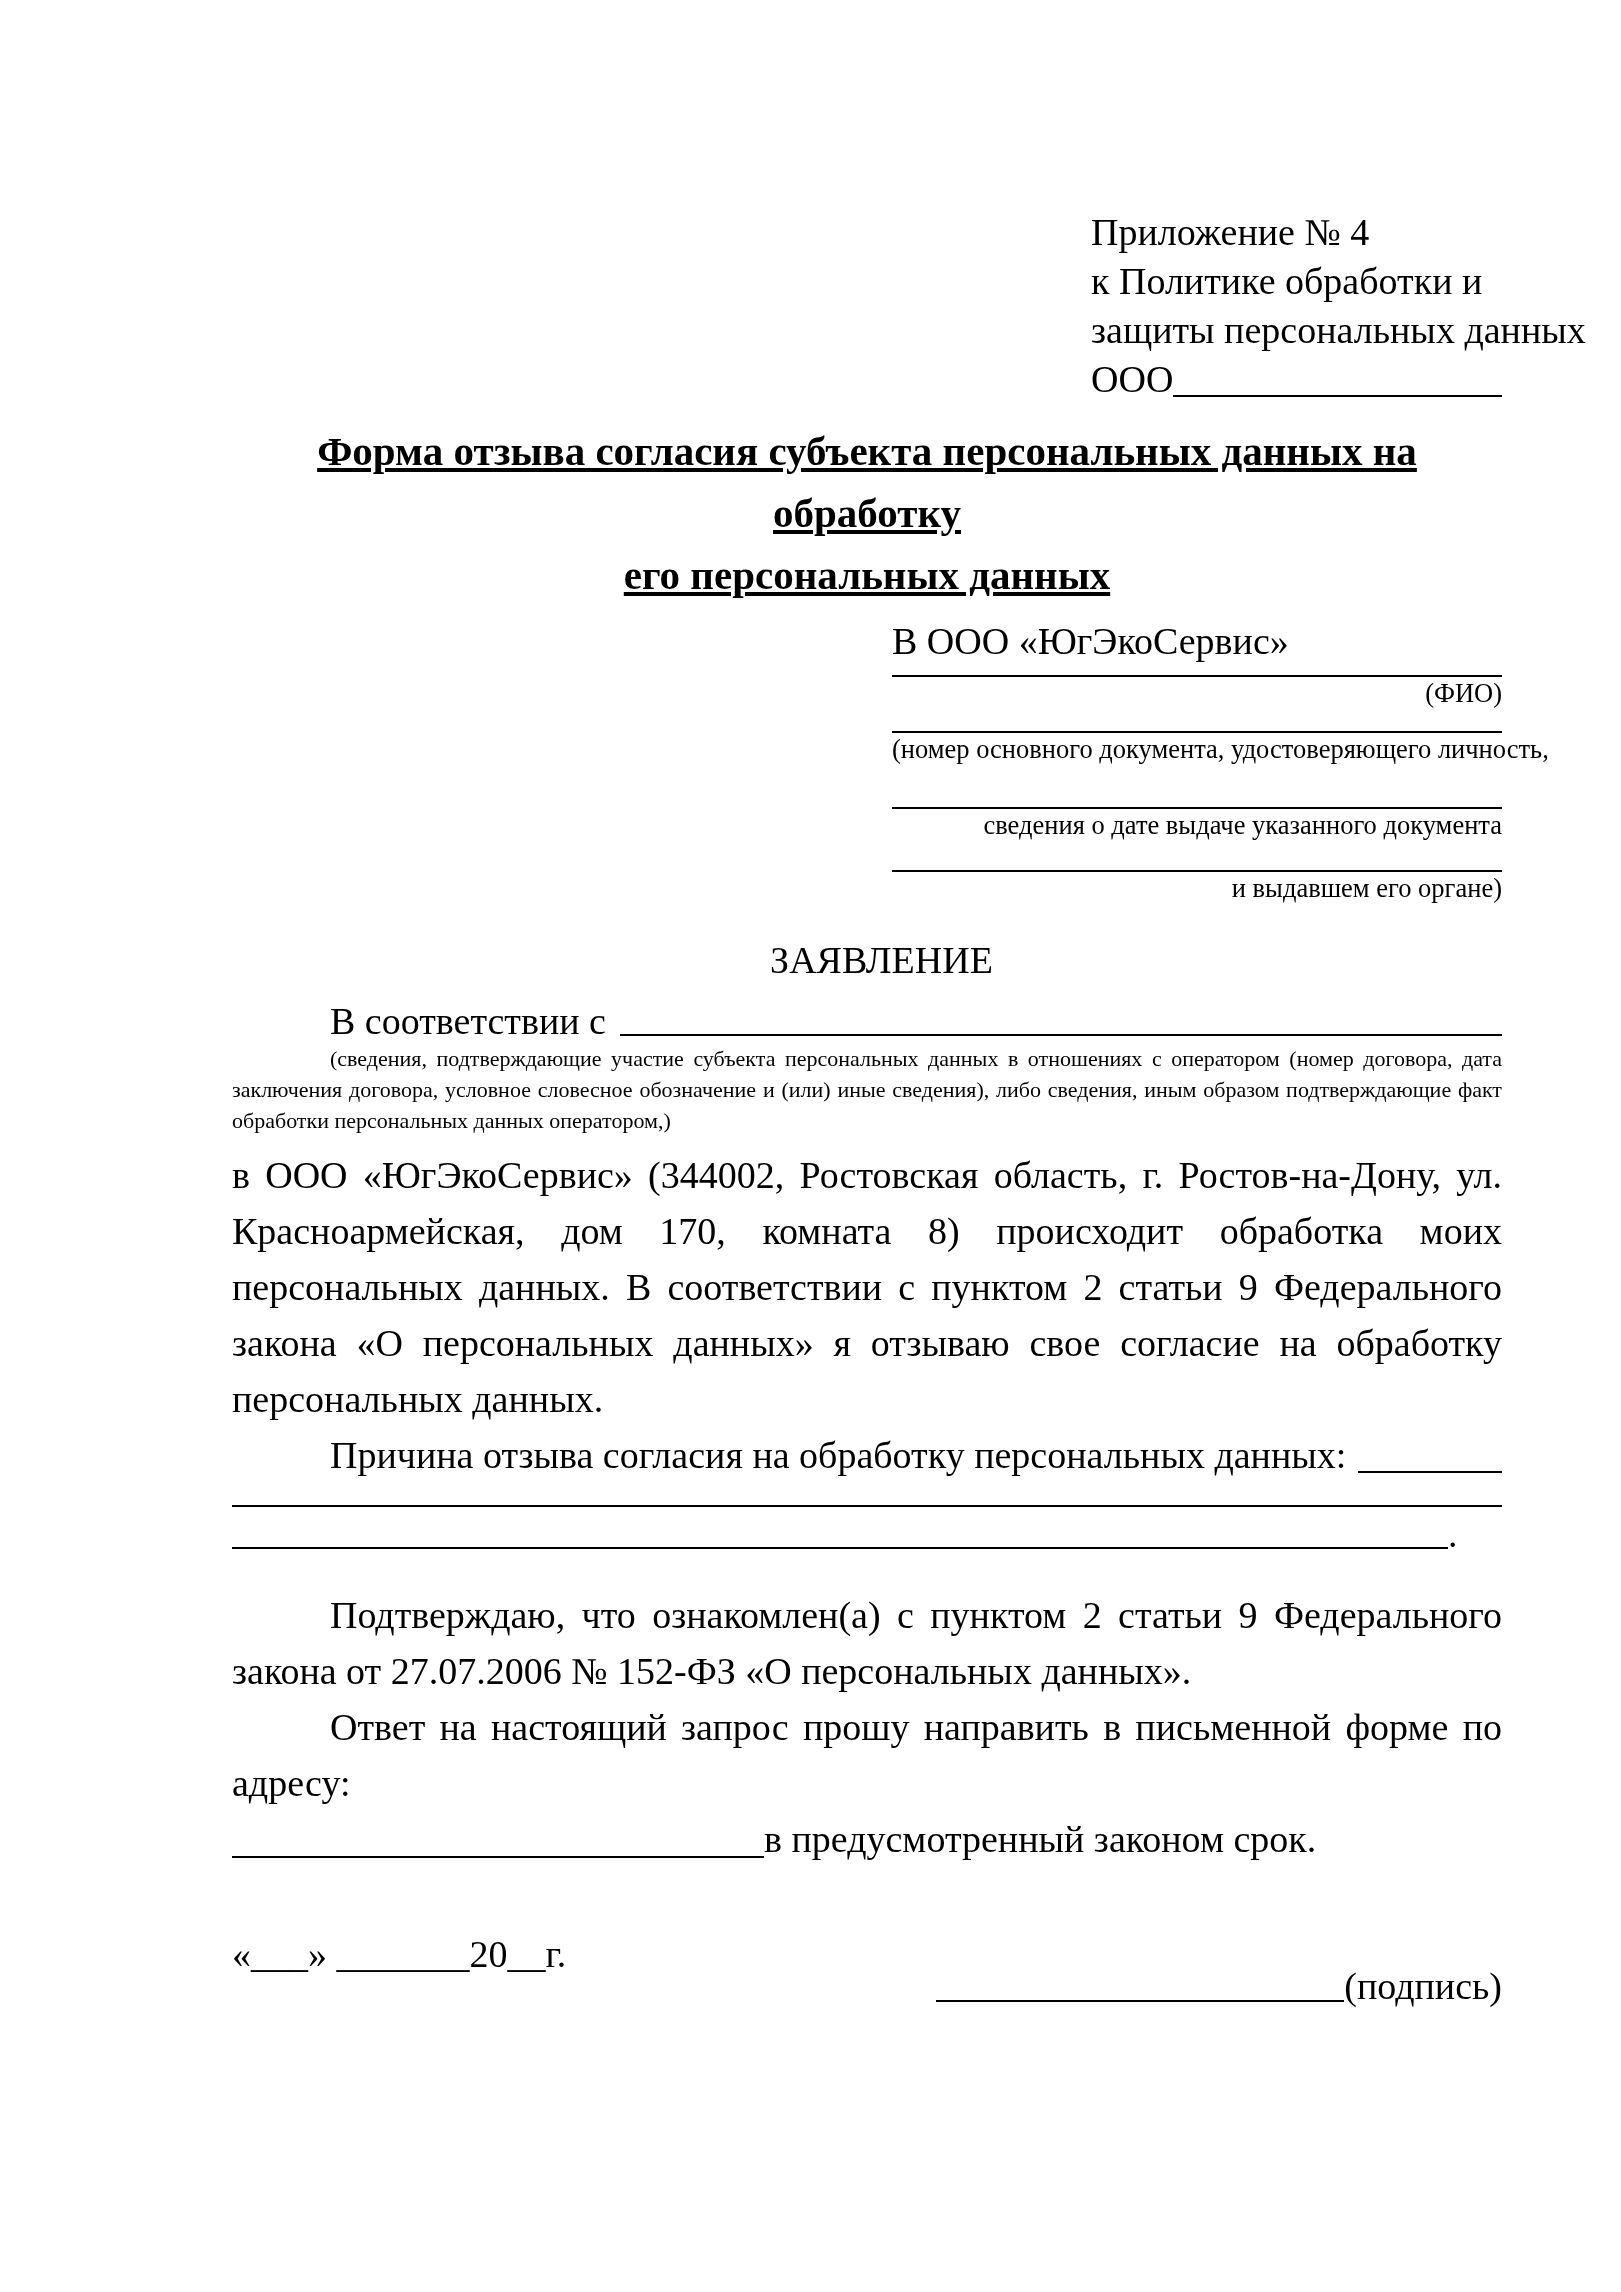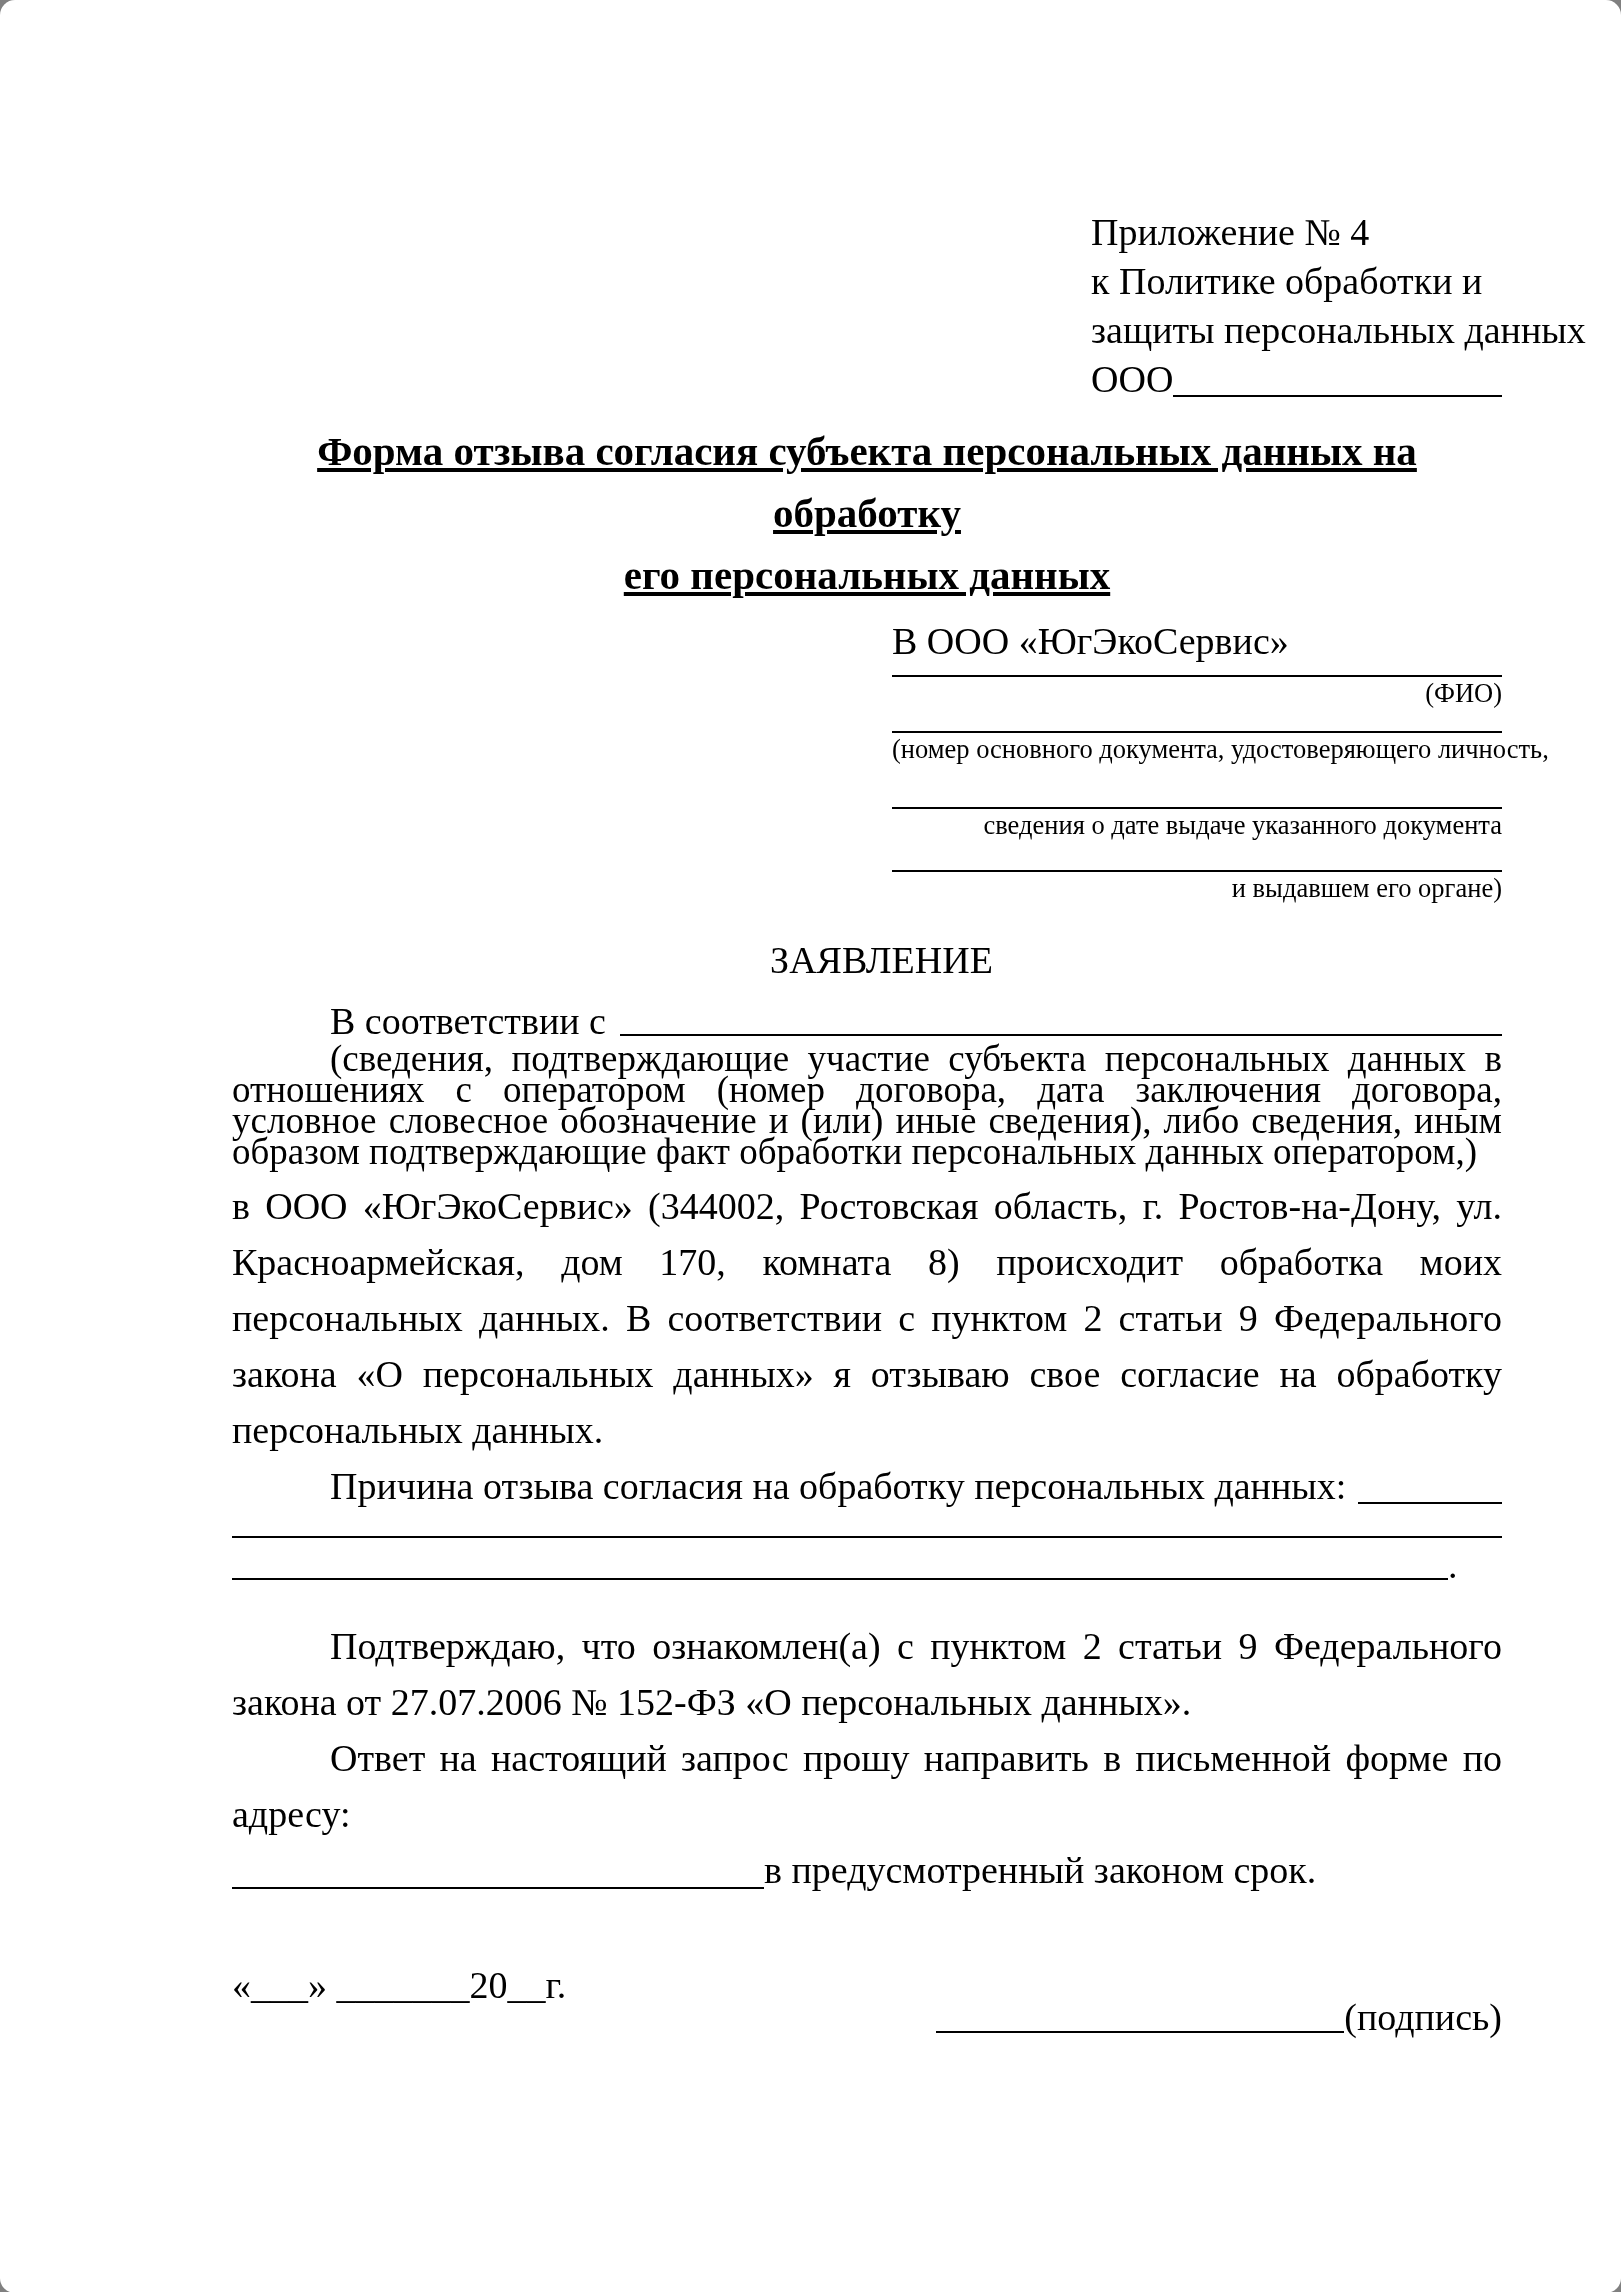--- a/index.html
+++ b/index.html
@@ -13,21 +13,20 @@
     width: 1621px;
     height: 2293px;
     margin: 0 auto;
     background: #ffffff;
     color: #000000;
     font-family: "Liberation Serif", "DejaVu Serif", serif;
     font-size: 38px;
     box-sizing: border-box;
     padding: 208px 119px 0 232px;
     overflow: hidden;
-    border-radius: 15px;
   }
   
   .appendix {
     margin-left: 859px;
     line-height: 49px;
     white-space: nowrap;
   }
   .row-fill { display: flex; }
   .fill-line {
     flex: 1;
@@ -66,21 +65,21 @@
   }
   
   .lead-row {
     display: flex;
     margin-top: 17.6px;
     line-height: 43px;
   }
   .indent-pad { padding-left: 98px; white-space: nowrap; }
   
   .note {
-    font-size: 37px;
+    font-size: 22px;
     line-height: 31px;
     text-align: justify;
     text-indent: 98px;
   }
   
   .par {
     line-height: 56px;
     text-align: justify;
   }
   .body-par { margin-top: 11px; }

